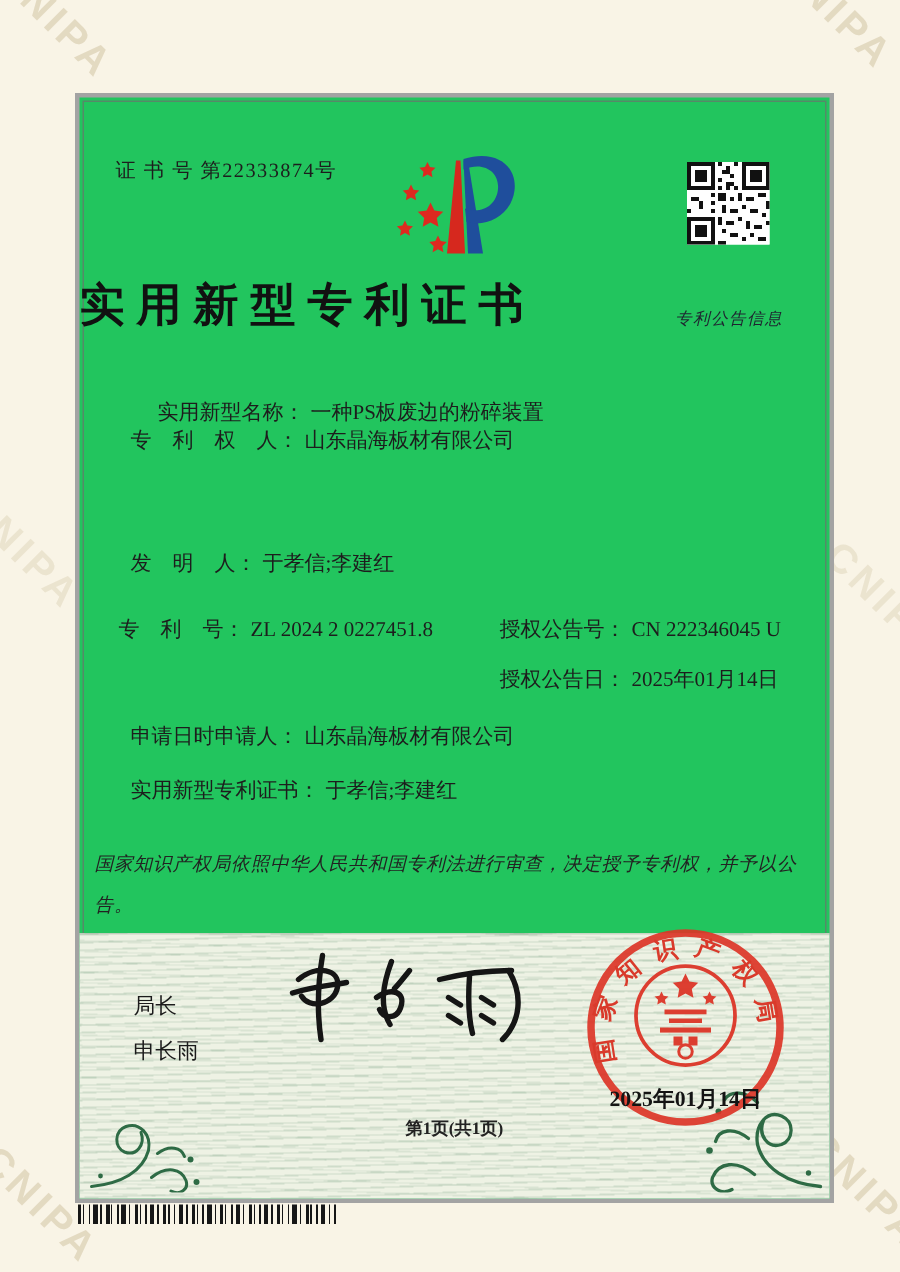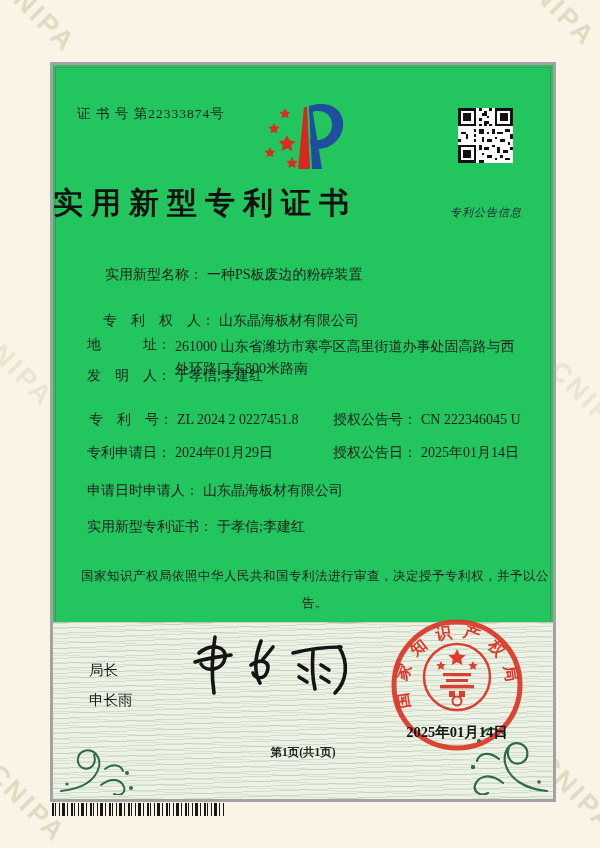--- a/index.html
+++ b/index.html
@@ -16,22 +16,22 @@
   .qr{position:absolute;left:405px;top:43px;width:55px;height:55px;background:#fff;}
   .qr-label{position:absolute;left:393px;top:104px;width:80px;text-align:center;font-size:11px;font-style:italic;
             color:#1f2430;letter-spacing:1px;margin-top:36px;}
   .title{position:absolute;left:0;top:118px;width:100%;text-align:left;font-size:30px;font-weight:bold;
          letter-spacing:8px;color:#111;}
   .row{position:absolute;font-size:14px;white-space:nowrap;}
   .row .lbl{margin-right:4px;}
   .addr-row{position:absolute;font-size:14px;display:flex;}
   .addr-row .lbl{white-space:nowrap;margin-right:4px;}
   .addr-row .val{width:352px;line-height:1.6;}
-  .statement{position:absolute;left:22px;top:498px;width:480px;text-align:center;font-size:12.5px;
-             line-height:2.15;color:#222;letter-spacing:0.5px;}
+  .statement{position:absolute;left:10px;top:498px;width:480px;font-size:12.5px;
+             font-style:italic;line-height:2.15;color:#222;letter-spacing:0.5px;}
   .wave-zone{position:absolute;left:0;right:0;bottom:0;height:176px;border-top:1px solid rgba(90,130,100,0.25);
      background:
        repeating-linear-gradient(178deg, rgba(126,165,136,0.28) 0 1px, rgba(0,0,0,0) 1px 5px),
        repeating-linear-gradient(182deg, rgba(126,165,136,0.18) 0 1px, rgba(0,0,0,0) 1px 7px),
        #eef2e4;}
   .director-title{position:absolute;left:36px;top:596px;font-family:"Liberation Sans","DejaVu Sans",sans-serif;
      font-size:14.5px;font-weight:500;color:#1b1b1b;}
   .director-name{position:absolute;left:36px;top:626px;font-family:"Liberation Sans","DejaVu Sans",sans-serif;
      font-size:14.5px;font-weight:500;color:#1b1b1b;}
   .signature{position:absolute;left:128px;top:560px;}
@@ -131,43 +131,36 @@
       </g>
     </svg>
     <div class="qr-label">专利公告信息</div>
 
     <div class="title">实用新型专利证书</div>
 
     <div class="row" style="left:52px;top:185px;margin-top:16px;">
       <span class="lbl">实用新型名称：</span><span>一种PS板废边的粉碎装置</span>
     </div>
 
-    <div class="row" style="left:34px;top:247px;margin-left:16px;">
+    <div class="row" style="left:34px;top:220px;">
       <span class="lbl">专　利　权　人：</span><span>山东晶海板材有限公司</span>
     </div>
 
-    <div class="addr-row" style="left:34px;top:271px;">
-      <span class="lbl">地　　　址：</span>
-      <span class="val">261000 山东省潍坊市寒亭区高里街道办事处固高路与西外环路口东800米路南</span>
-    </div>
 
     <div class="row" style="left:34px;top:302px;">
       <span class="lbl">发　明　人：</span><span>于孝信;李建红</span>
     </div>
 
-    <div class="row" style="left:36px;top:346px;">
+    <div class="row" style="left:26px;top:346px;">
       <span class="lbl">专　利　号：</span><span>ZL 2024 2 0227451.8</span>
     </div>
     <div class="row" style="left:280px;top:346px;">
       <span class="lbl">授权公告号：</span><span>CN 222346045 U</span>
     </div>
 
-    <div class="row" style="left:34px;top:379px;">
-      <span class="lbl">专利申请日：</span><span>2024年01月29日</span>
-    </div>
     <div class="row" style="left:280px;top:379px;">
       <span class="lbl">授权公告日：</span><span>2025年01月14日</span>
     </div>
 
     <div class="row" style="left:34px;top:417px;">
       <span class="lbl">申请日时申请人：</span><span>山东晶海板材有限公司</span>
     </div>
     <div class="row" style="left:34px;top:453px;">
       <span class="lbl">实用新型专利证书：</span><span>于孝信;李建红</span>
     </div>

